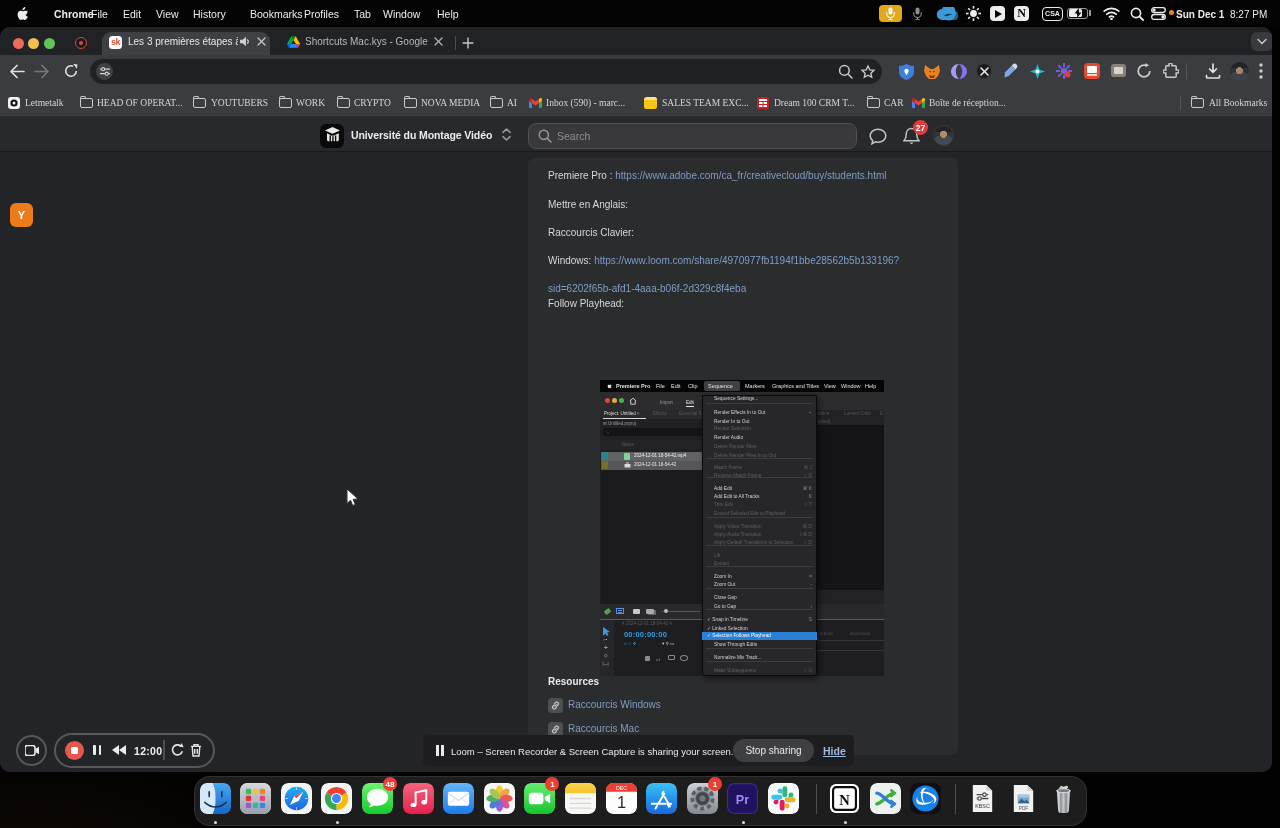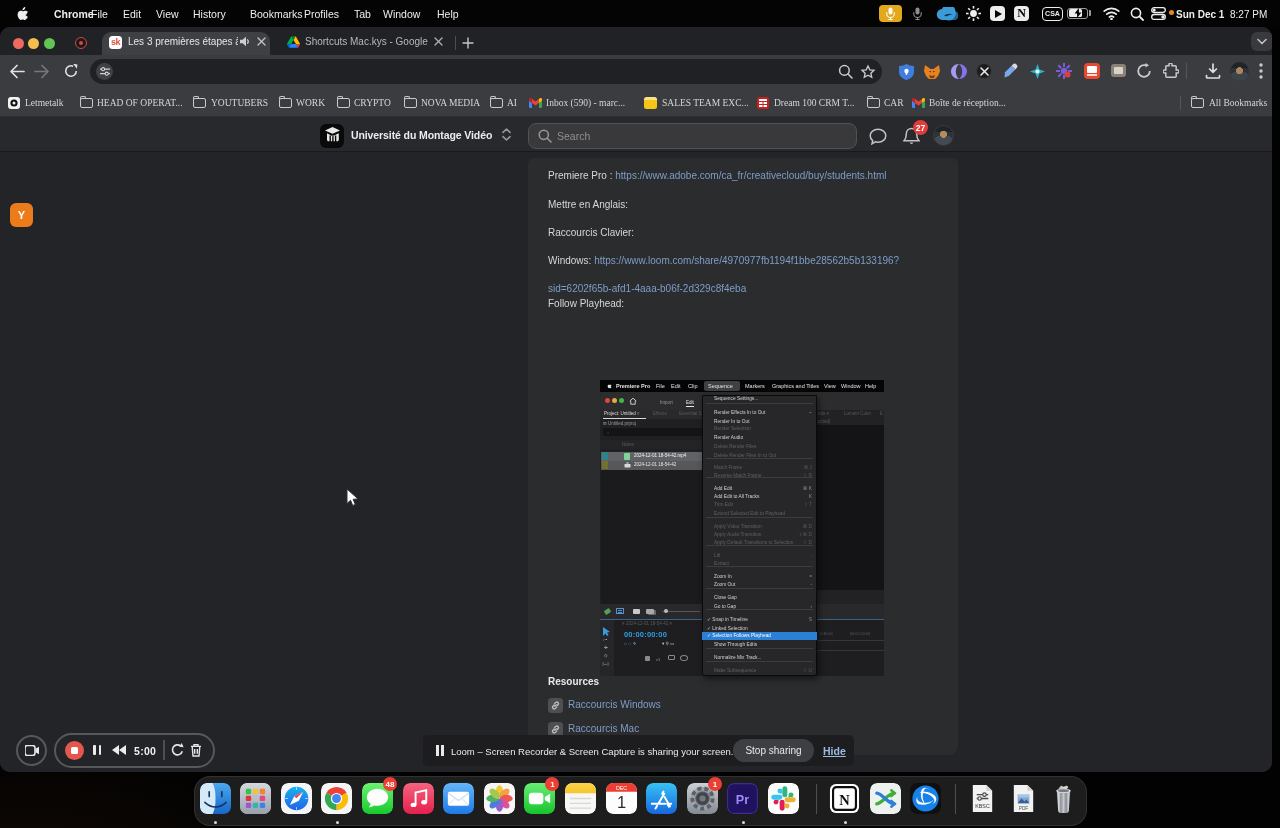--- a/index.html
+++ b/index.html
@@ -557,21 +557,21 @@
       <div class="abs" style="left:65px;top:588.5px;width:19px;height:19px;border-radius:50%;background:#e4574d"></div>
       <div class="abs" style="left:71px;top:594.5px;width:7px;height:7px;border-radius:1.5px;background:#fff"></div>
       <div class="abs" style="left:93px;top:592.5px;width:2.8px;height:10px;background:#ececec;border-radius:1px"></div>
       <div class="abs" style="left:98.5px;top:592.5px;width:2.8px;height:10px;background:#ececec;border-radius:1px"></div>
       <svg class="abs" style="left:112px;top:592.5px" width="14" height="10" viewBox="0 0 14 10">
           <g fill="#ececec">
             <path d="M7 5 14 0v10z"></path>
             <path d="M0 5 7 0v10z"></path>
           </g>
         </svg>
-      <div class="abs" style="left:134px;top:592.5px;font-size:10.5px;font-weight:bold;color:#f0f0f0;letter-spacing:0.3px">5:00</div>
+      <div class="abs" style="left:134px;top:592.5px;font-size:10.5px;font-weight:bold;color:#f0f0f0;letter-spacing:0.3px">12:00</div>
       <div class="abs" style="left:163px;top:587.5px;width:1.5px;height:20px;background:#4e4e51"></div>
       <svg class="abs" style="left:171px;top:590.5px" width="13" height="14" viewBox="0 0 13 14">
           <path fill="none" stroke="#e4e4e4" stroke-width="1.6" d="M11.3 8.2a5 5 0 1 1-1.6-5.2"></path>
           <path fill="#e4e4e4" d="M10.8 0 8.2 3.8l4.4.5z"></path>
         </svg>
       <svg class="abs" style="left:190px;top:590.5px" width="12" height="14" viewBox="0 0 12 14">
           <g fill="none" stroke="#e4e4e4" stroke-width="1.4">
             <path d="M1 3.4h10"></path>
             <path d="M4 3.4V1.8h4v1.6"></path>
             <path d="M2.2 3.4 3 13h6l.8-9.6"></path>

